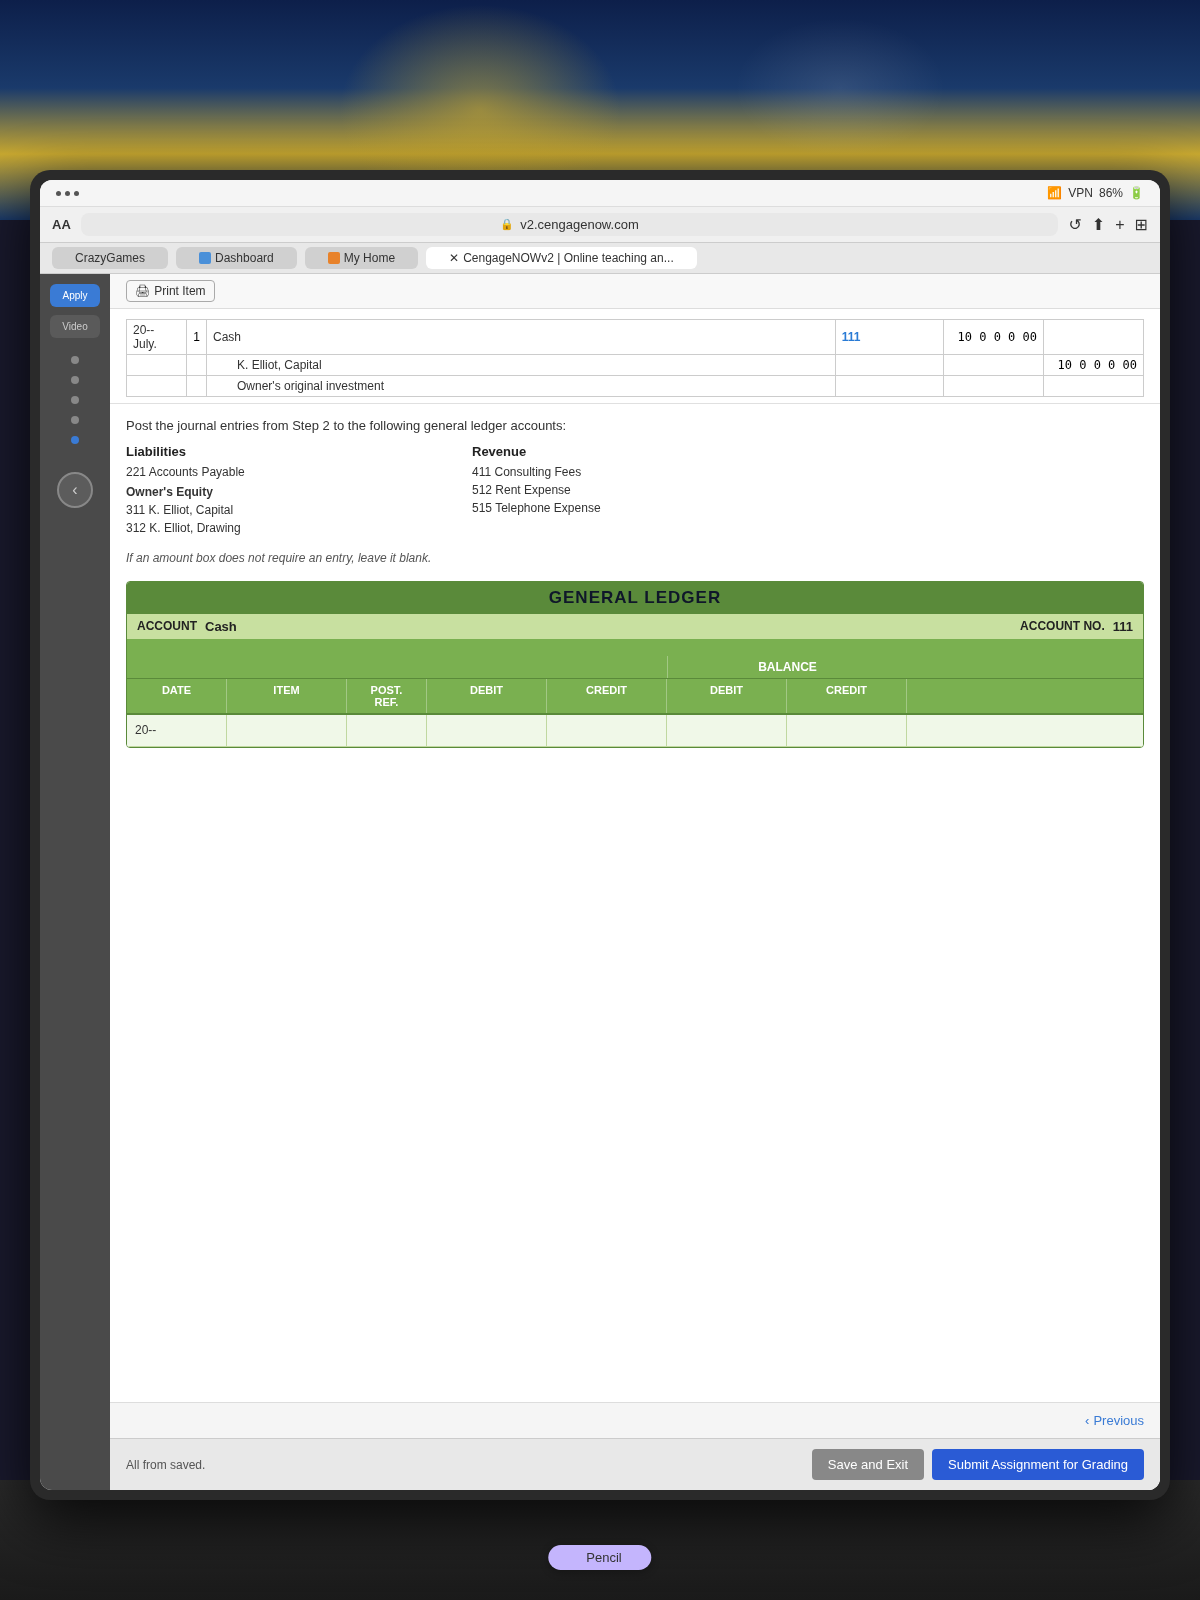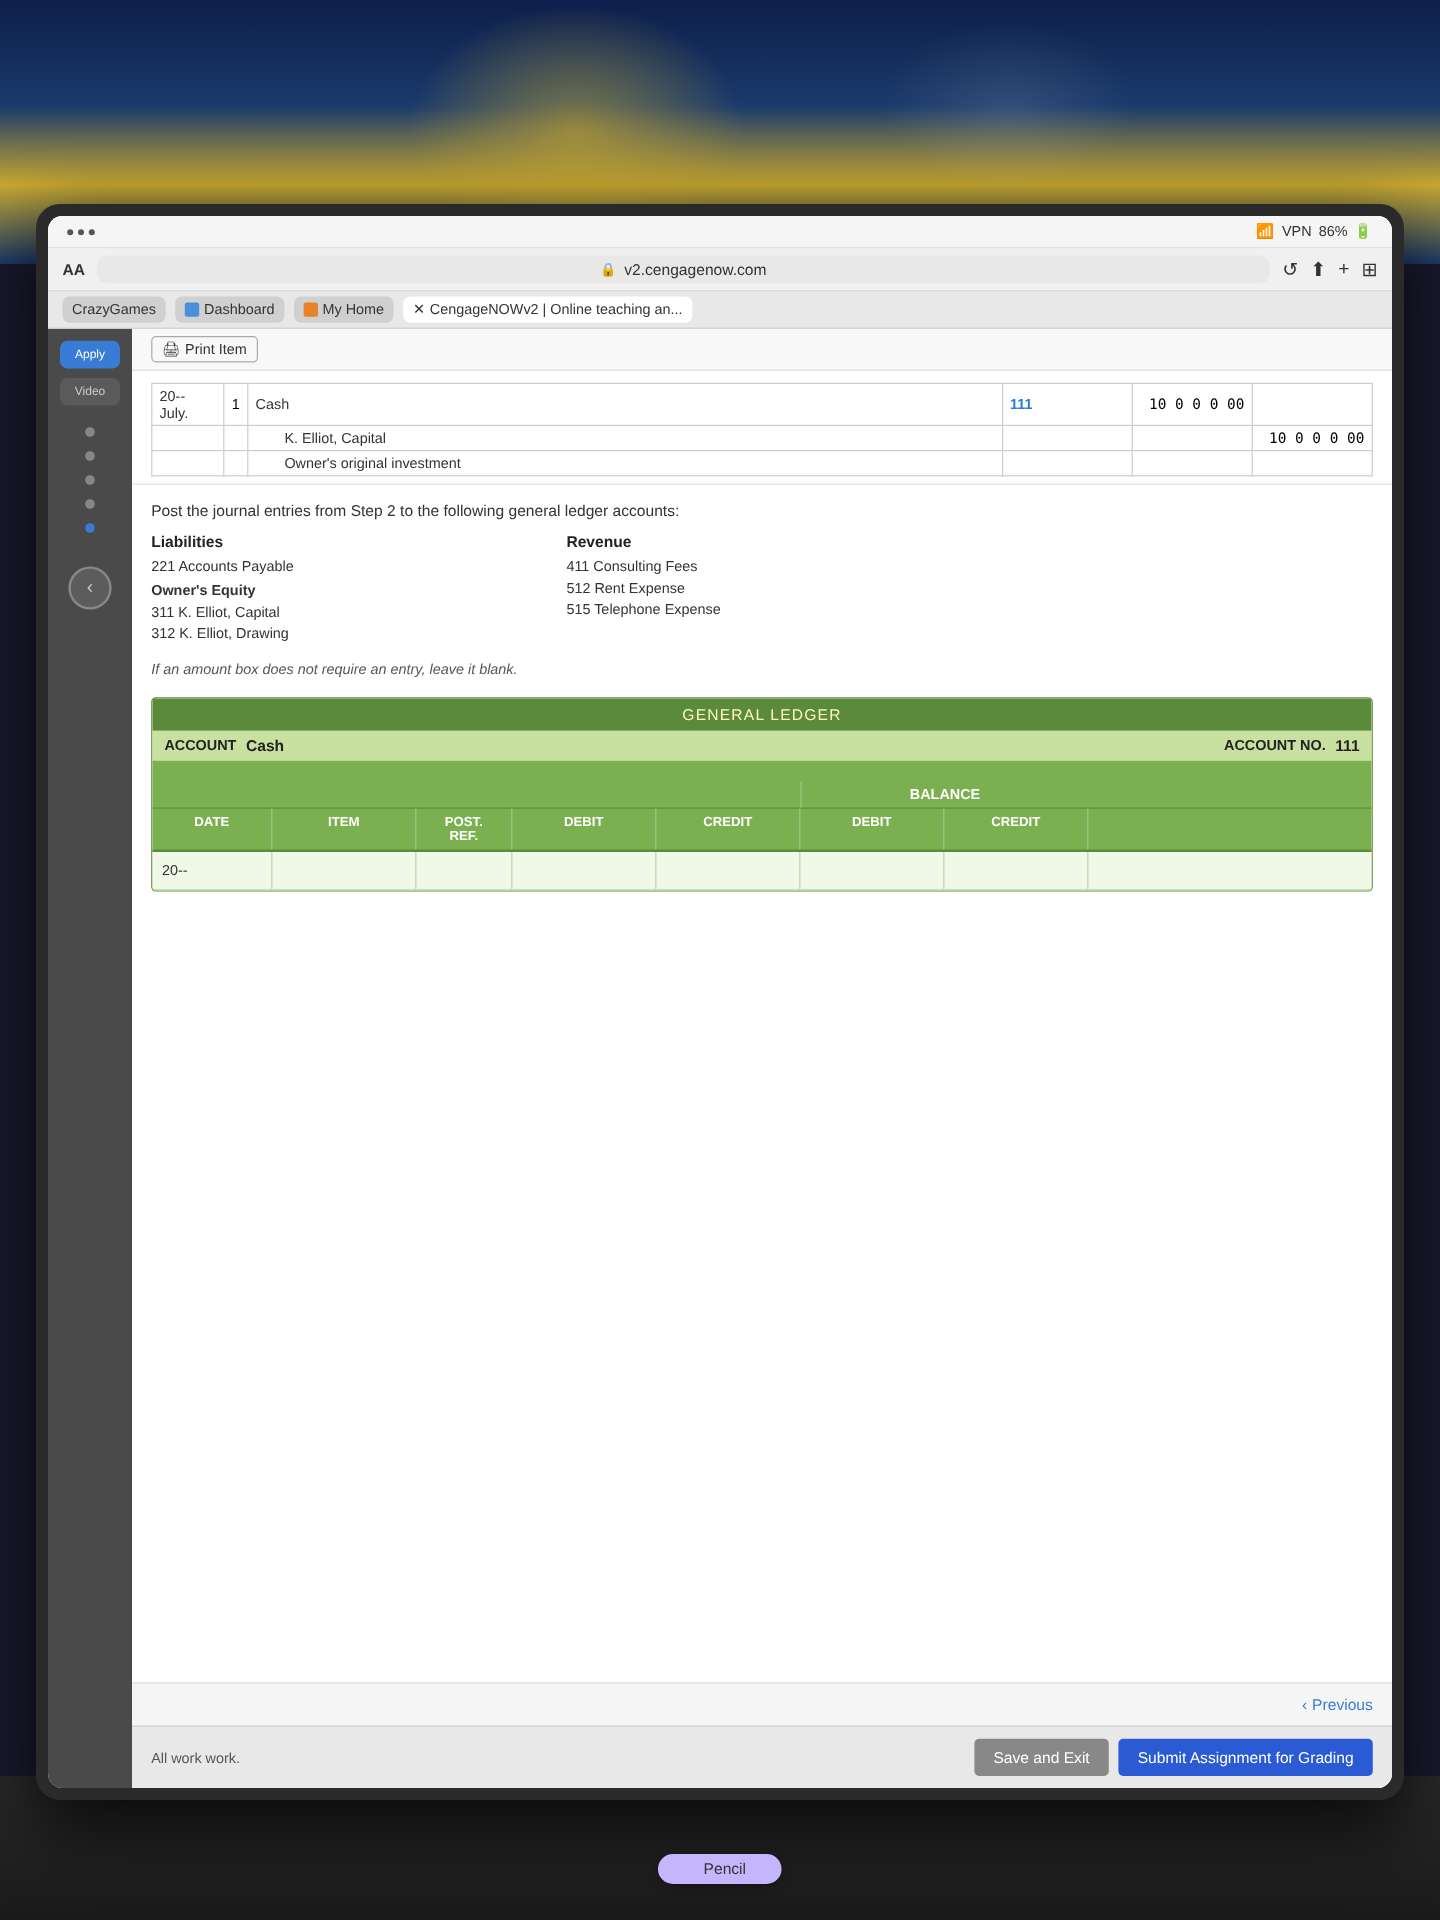--- a/index.html
+++ b/index.html
@@ -109,21 +109,21 @@
     .tabs-bar {
       background: #e8e8e8;
       padding: 4px 12px;
       display: flex;
       align-items: center;
       gap: 8px;
       border-bottom: 1px solid #ccc;
       font-size: 12px;
     }
     .tab {
-      padding: 4px 8px;
+      padding: 4px 23px;
       border-radius: 6px;
       background: #d0d0d0;
       color: #333;
       display: flex;
       align-items: center;
       gap: 4px;
       cursor: pointer;
       white-space: nowrap;
     }
     .tab.active { background: #fff; }
@@ -274,25 +274,25 @@
     }
 
     .ledger-container {
       border: 1px solid #5a8a3a;
       border-radius: 4px;
       overflow: hidden;
     }
 
     .ledger-title {
       background: #5a8a3a;
-      color: #fef9c3;
+      color: #0f172a;
       text-align: center;
       padding: 6px;
-      font-size: 13px;
-      font-weight: normal;
+      font-size: 17px;
+      font-weight: bold;
       letter-spacing: 1px;
     }
     .ledger-account-row {
       background: #c8e0a0;
       display: flex;
       align-items: center;
       padding: 5px 10px;
       border-bottom: 1px solid #7ab050;
       justify-content: space-between;
     }
@@ -609,21 +609,21 @@
         </div>
 
         <div class="bottom-bar">
           <button class="previous-btn">
             <span>‹</span>
             <span>Previous</span>
           </button>
         </div>
 
         <div class="action-bar">
-          <span class="work-saved-text">All work work.</span>
+          <span class="work-saved-text">All from saved.</span>
           <div class="action-buttons">
             <button class="save-exit-btn">Save and Exit</button>
             <button class="submit-btn">Submit Assignment for Grading</button>
           </div>
         </div>
 
       </div>
     </div>
   </div>
 </div>

